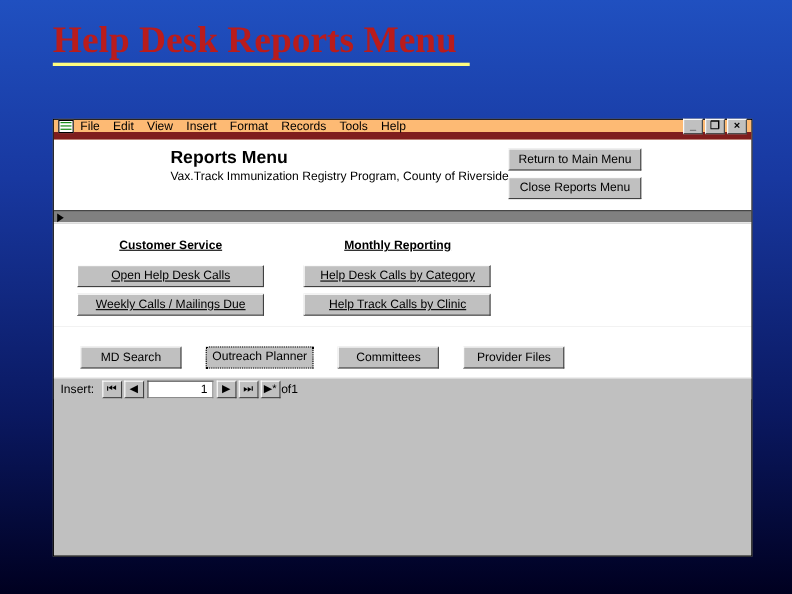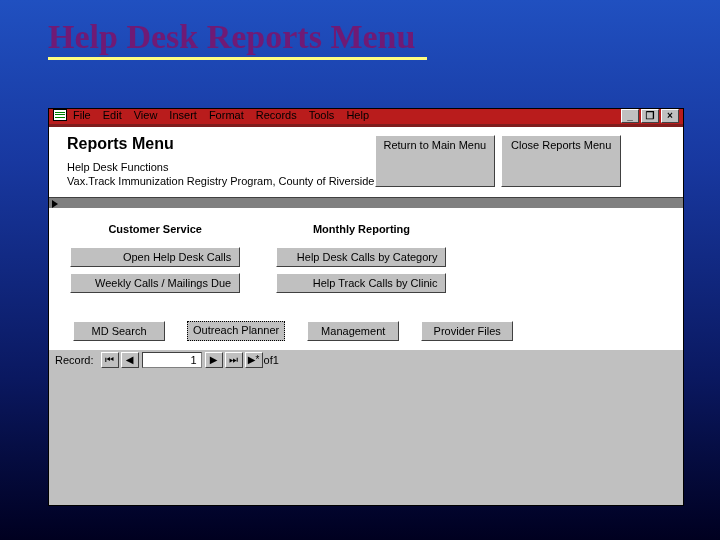--- a/index.html
+++ b/index.html
@@ -6,72 +6,72 @@
   html, body { margin:0; padding:0; }
   body {
     width:720px; height:540px;
     background: linear-gradient(to bottom, #2050c0 0%, #1838a0 30%, #0a1860 70%, #000020 100%);
     font-family: Arial, sans-serif;
     overflow:hidden;
   }
   .slide-title {
     position:absolute; left:48px; top:18px;
     font: bold 34px "Times New Roman", serif;
-    color:#701a75;
+    color:#b91c1c;
   }
   .slide-title .under {
     border-bottom:3px solid #fffd80;
     position:absolute; left:0; right:-12px; bottom:-4px;
   }
   .window {
     position:absolute; left:48px; top:108px; width:636px; height:398px;
     background:#c0c0c0;
     border:1px solid #000;
     font-size:11px;
   }
   .menubar {
-    height:18px; background:#b91c1c; display:flex; 
-    padding-left:4px; border-bottom:3px solid #7f1d1d;
+    height:18px; background:#fdba74; display:flex; align-items:center;
+    padding-left:4px; border-bottom:7px solid #7f1d1d;
   }
   .sysicon {
     width:14px; height:12px; background:#fff; border:1px solid #000;
     margin-right:6px; display:flex; flex-direction:column; justify-content:space-around;
     padding:1px;
   }
   .sysicon div { height:1px; background:#008000; }
   .menubar .mi { margin-right:12px; color:#000; cursor:default; }
   .winbtns { margin-left:auto; display:flex; gap:2px; margin-right:4px; }
   .winbtn {
     width:18px; height:14px; background:#c0c0c0;
     border:1px solid #fff; border-right-color:#404040; border-bottom-color:#404040;
     font:bold 10px/12px sans-serif; text-align:center; color:#000;
   }
   .header {
     background:#fff; padding:8px 12px 10px 18px;
-    display:flex; justify-content:flex-start;
+    display:flex; justify-content:center;
   }
   .header-left .h1 { font:bold 16px Arial; color:#000; }
   .header-left .h2 { margin-top:8px; font:11px Arial; color:#000; }
   .header-left .h3 { margin-top:2px; font:11px Arial; color:#000; }
-  .header-right { display:flex; flex-direction:row; gap:6px; }
+  .header-right { display:flex; flex-direction:column; gap:6px; }
   .btn {
     background:#c0c0c0; border:1px solid #fff;
     border-right-color:#404040; border-bottom-color:#404040;
     font:11px Arial; color:#000; text-align:center;
     padding:3px 8px; min-width:120px; cursor:default;
   }
   .bigsep { height:12px; background:#808080; border-top:1px solid #404040; border-bottom:1px solid #fff; position:relative; }
   .bigsep::before { content:""; position:absolute; left:3px; top:2px; width:0; height:0; border-top:4px solid transparent; border-bottom:4px solid transparent; border-left:6px solid #000; }
   .body {
     background:#fff; padding:14px 21px 10px 12px;
-    display:grid; grid-template-columns:1fr 1fr 1fr; gap:6px 18px;
+    display:grid; grid-template-columns:1fr 1fr 1fr; gap:6px 18px;text-decoration:underline;
   }
   .colhead { font:bold 11px Arial; text-align:center; margin-bottom:6px; }
   .col { display:flex; flex-direction:column; align-items:center; gap:6px; }
-  .col .btn { width:170px; min-width:0;text-align:right; }
+  .col .btn { width:170px; min-width:0; }
   .footer {
     background:#fff; padding:18px 12px 8px 24px;
     display:flex; gap:22px;
   }
   .footer .btn { min-width:92px; padding:3px 6px; }
   .footer .btn.focus { border:1px dotted #000; padding:2px 5px; box-shadow:0 0 0 1px #c0c0c0 inset;text-align:right; }
   .recbar {
     height:20px; background:#c0c0c0; border-top:1px solid #fff;
     display:flex; align-items:center; padding:0 6px; font:11px Arial; color:#000;
   }
@@ -113,21 +113,20 @@
     <div class="winbtns">
       <div class="winbtn">_</div>
       <div class="winbtn">❐</div>
       <div class="winbtn">×</div>
     </div>
   </div>
 
   <div class="header">
     <div class="header-left">
       <div class="h1">Reports Menu</div>
-      <div class="h2">Help Desk Functions</div>
       <div class="h3">Vax.Track Immunization Registry Program, County of Riverside</div>
     </div>
     <div class="header-right">
       <div class="btn">Return to Main Menu</div>
       <div class="btn">Close Reports Menu</div>
     </div>
   </div>
 
   <div class="bigsep"></div>
 
@@ -140,26 +139,26 @@
     <div class="col">
       <div class="colhead">Monthly Reporting</div>
       <div class="btn">Help Desk Calls by Category</div>
       <div class="btn">Help Track Calls by Clinic</div>
     </div>
   </div>
 
   <div class="footer">
     <div class="btn">MD Search</div>
     <div class="btn focus">Outreach Planner</div>
-    <div class="btn">Management</div>
+    <div class="btn">Committees</div>
     <div class="btn">Provider Files</div>
   </div>
 
   <div class="recbar">
-    <span style="margin-right:6px;">Record:</span>
+    <span style="margin-right:6px;">Insert:</span>
     <div class="navb">⏮</div>
     <div class="navb">◀</div>
     <div class="recnum">1</div>
     <div class="navb">▶</div>
     <div class="navb">⏭</div>
     <div class="navb">▶*</div>
     <span style="margin:0 0;">of</span>
     <span>1</span>
   </div>
 

